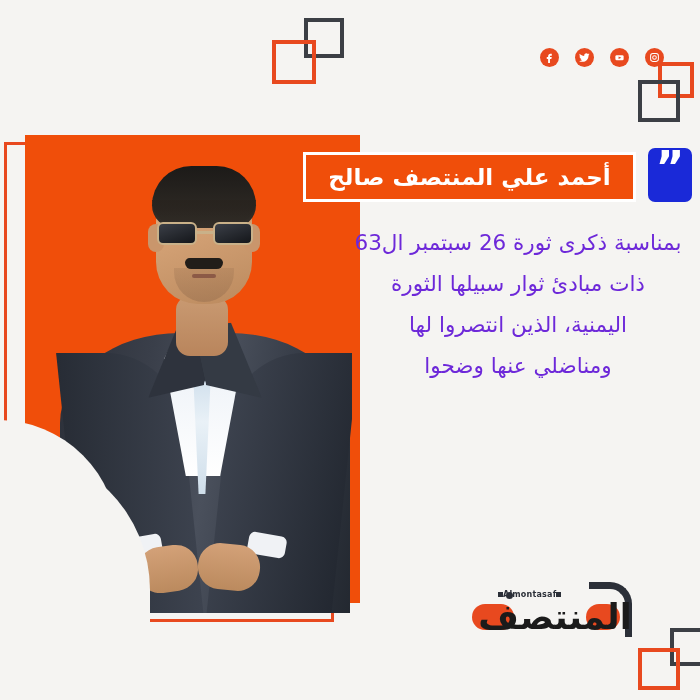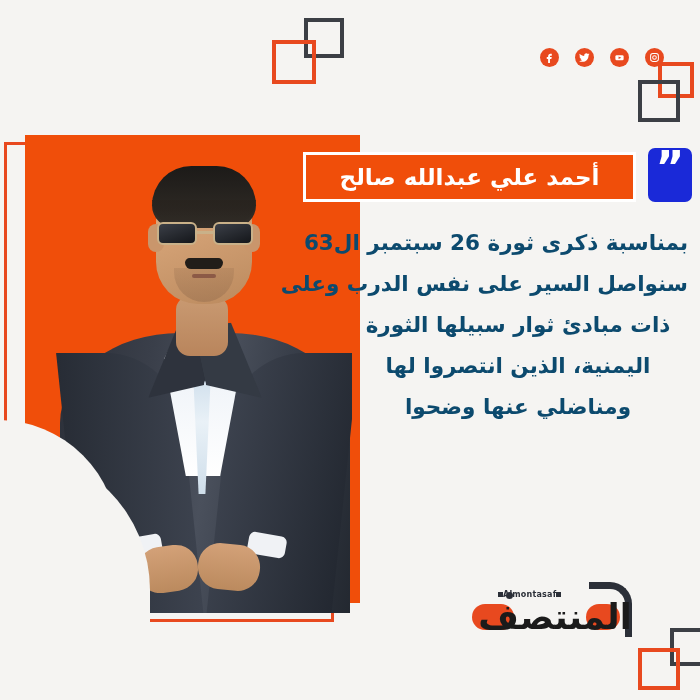--- a/index.html
+++ b/index.html
@@ -195,21 +195,21 @@
   #quote-glyph{
     color:#fff;font-size:44px;font-weight:bold;line-height:1;
     font-family:"DejaVu Sans","Liberation Sans",sans-serif;
     margin-top:-14px;
   }
 
   
   #quote-body{
     position:absolute;right:12px;top:222px;width:340px;
     direction:rtl;text-align:center;
-    color:#0c4a6e;font-size:21.5px;font-weight:bold;line-height:41px;
+    color:#6d28d9;font-size:21.5px;font-weight:normal;line-height:41px;
   }
   #quote-body .ln{display:block;white-space:nowrap;}
 
   
   #logo{position:absolute;left:470px;top:578px;width:170px;height:62px;}
   #logo-latin{
     position:absolute;left:28px;top:12px;
     display:flex;align-items:center;
     font-size:8px;font-weight:bold;color:#2b2f38;letter-spacing:.2px;
   }
@@ -305,29 +305,28 @@
       <div class="p-part" id="cuff-l"></div>
       <div class="p-part" id="cuff-r"></div>
       <div class="p-part" id="hand-l"></div>
       <div class="p-part" id="hand-r"></div>
     </div>
     <div id="white-cut"></div>
     <div id="white-cut2"></div>
   </div>
 
   <div id="name-banner">
-    <span id="name-text">أحمد علي عبدالله صالح</span>
+    <span id="name-text">أحمد علي المنتصف صالح</span>
   </div>
   <div id="quote-box">
     <span id="quote-glyph">”</span>
   </div>
 
   <div id="quote-body">
     <span class="ln">بمناسبة ذكرى ثورة 26 سبتمبر ال63</span>
-    <span class="ln">سنواصل السير على نفس الدرب وعلى</span>
     <span class="ln">ذات مبادئ ثوار سبيلها الثورة</span>
     <span class="ln">اليمنية، الذين انتصروا لها</span>
     <span class="ln">ومناضلي عنها وضحوا</span>
   </div>
 
   <div id="logo">
     <div id="logo-swoosh-l"></div>
     <div id="logo-swoosh-r"></div>
     <div id="logo-hook"></div>
     <div id="logo-dot"></div>

